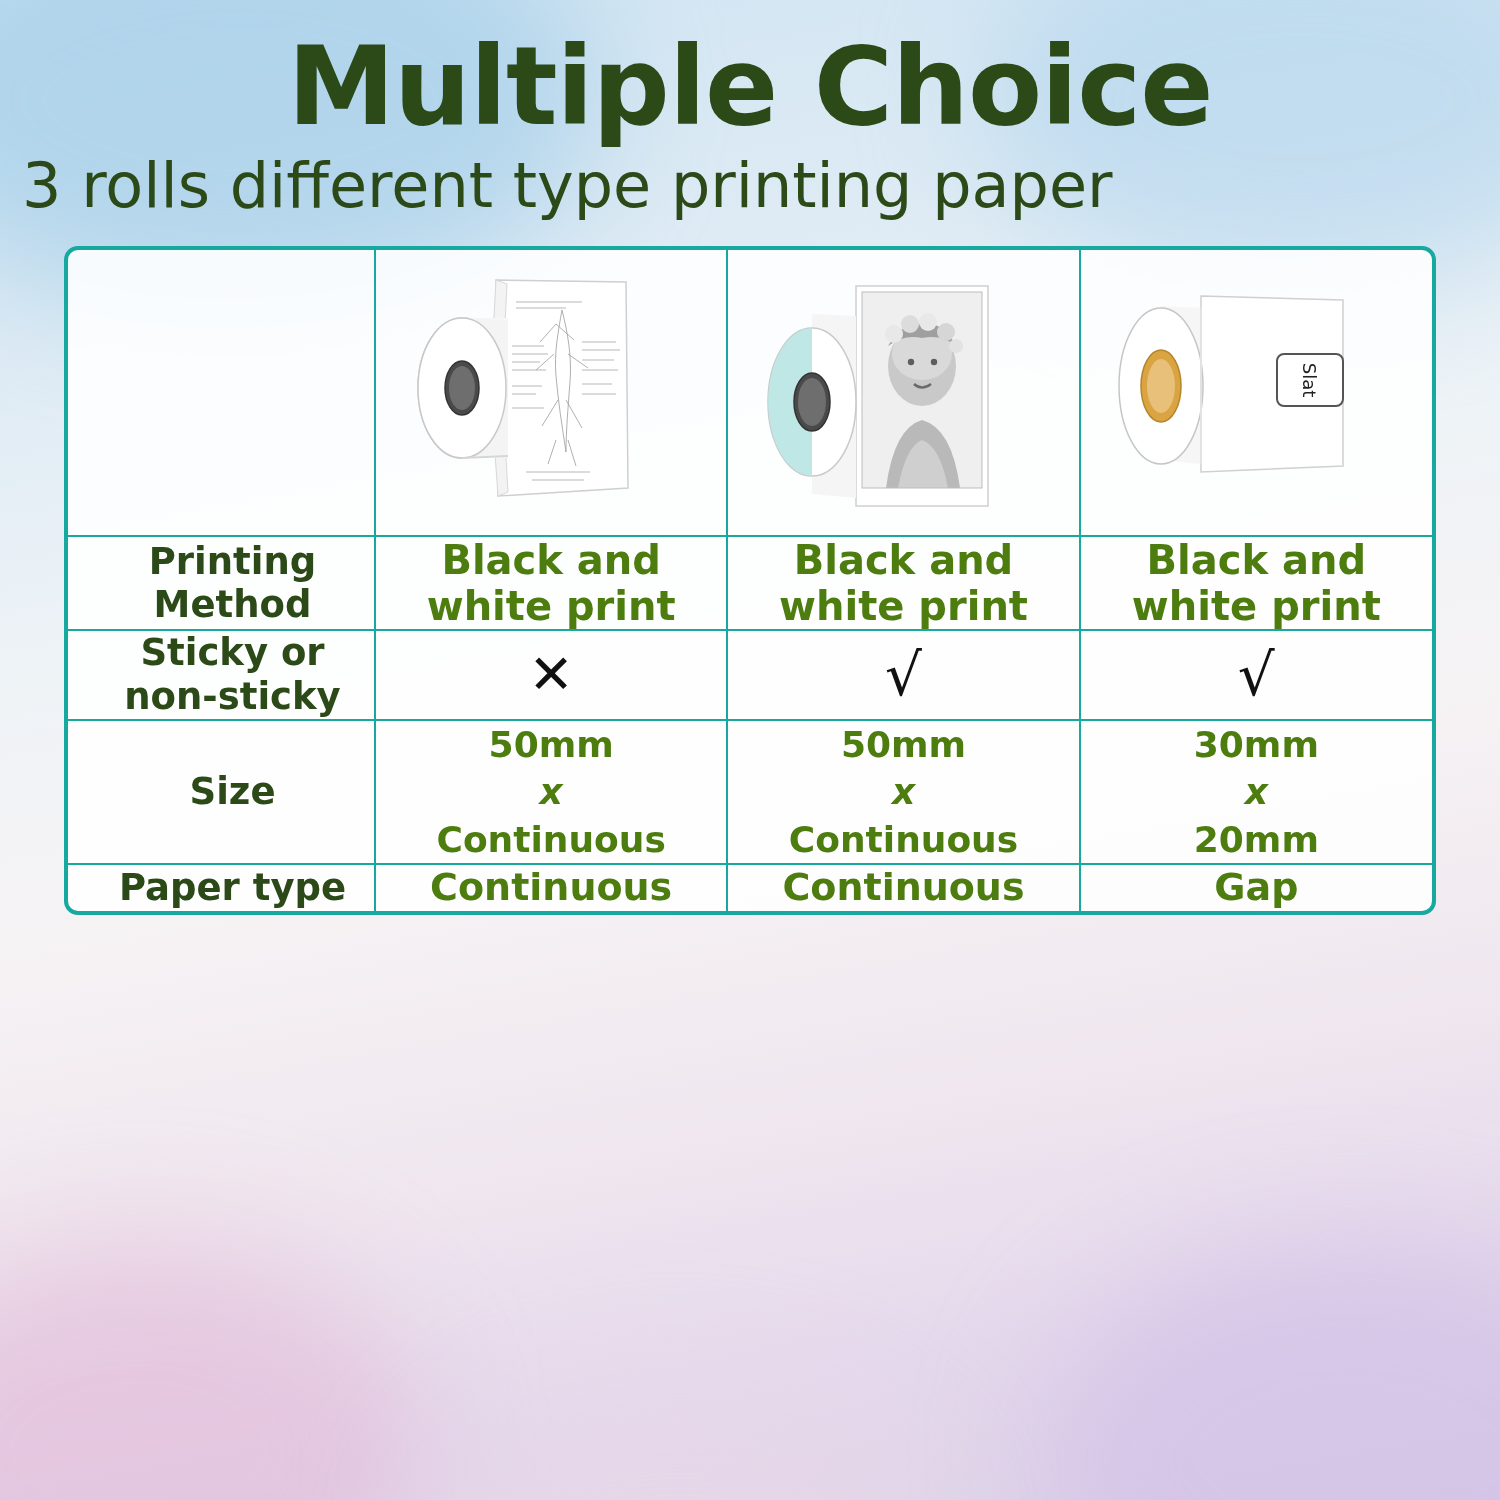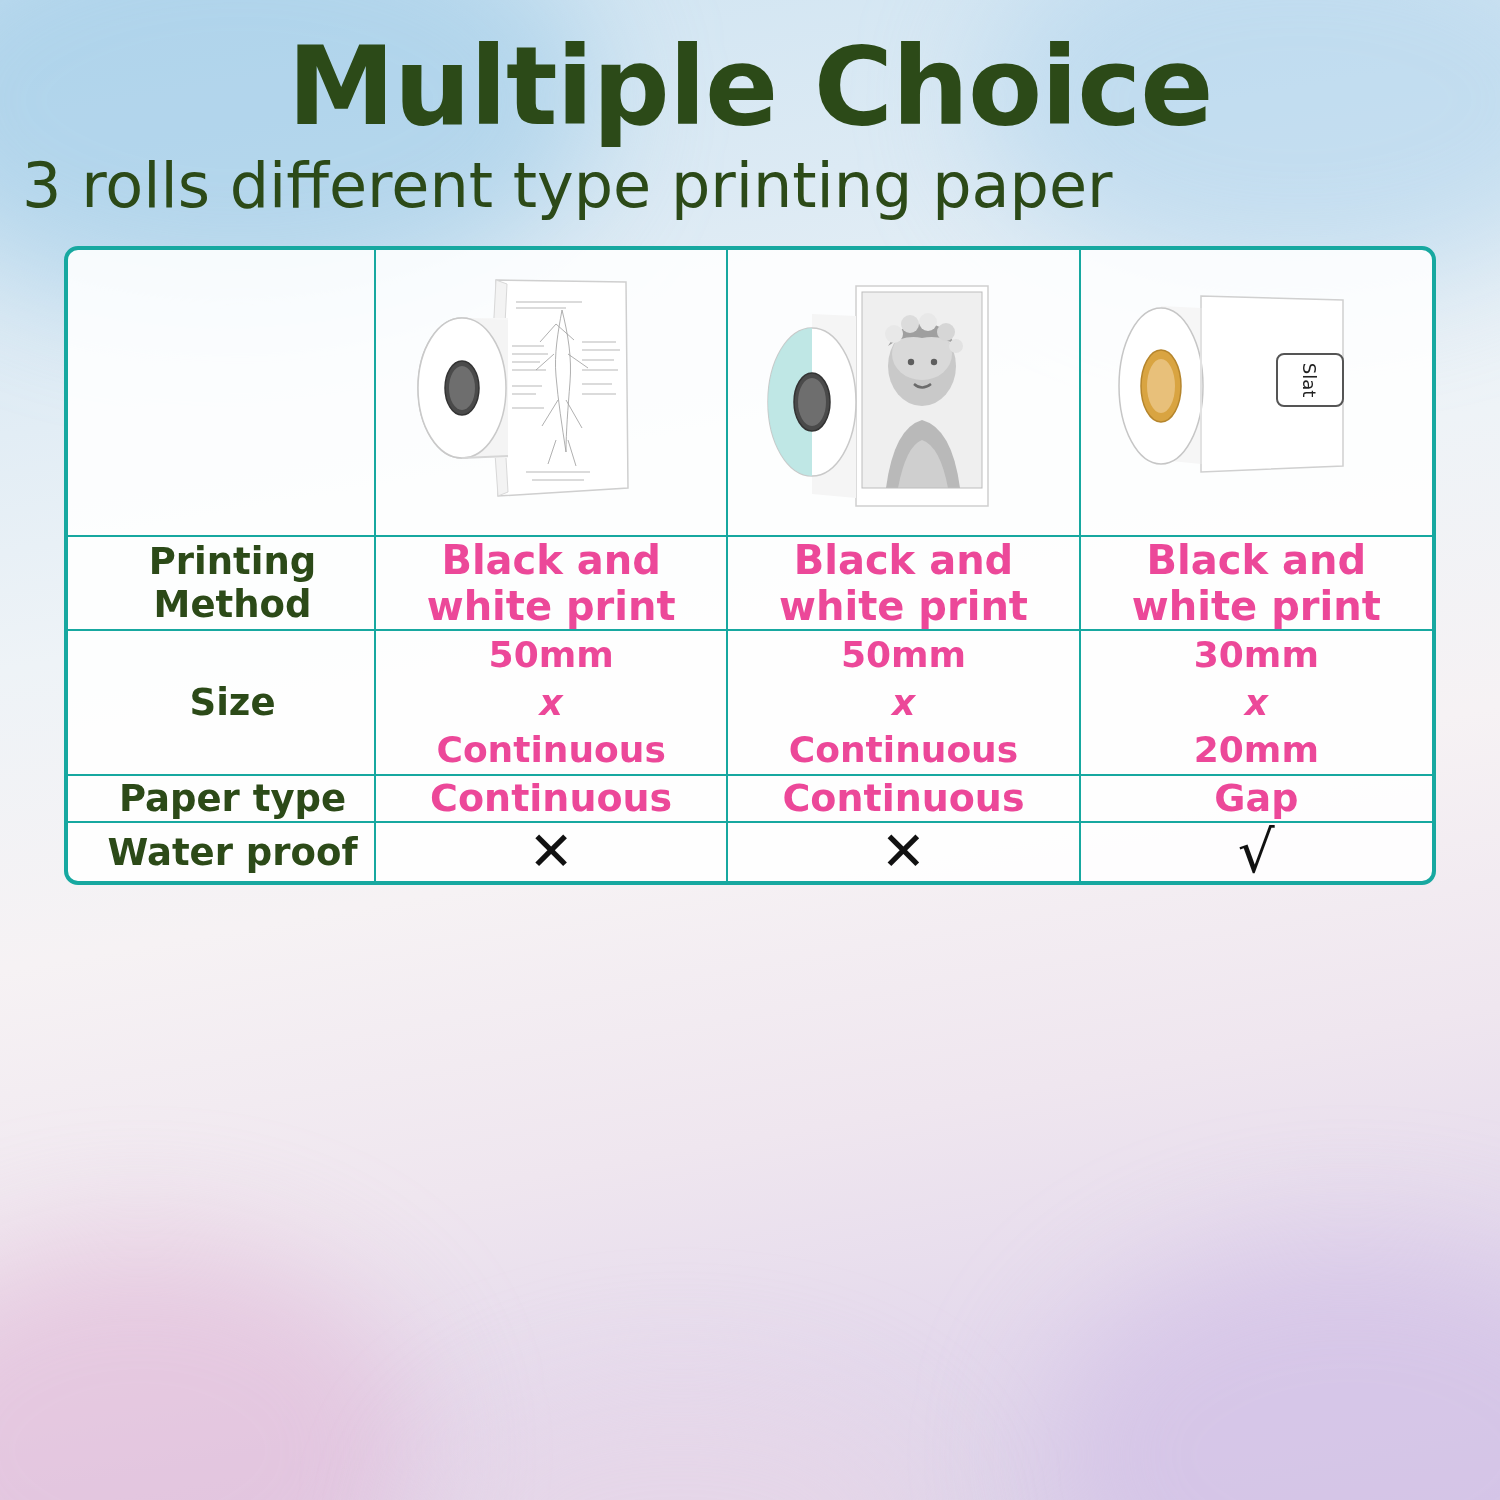--- a/index.html
+++ b/index.html
@@ -87,21 +87,21 @@
   .img-row td { height: 285px; }
 
   .rowlabel {
     color: #2c4a18;
     font-weight: bold;
     font-size: 37px;
     line-height: 1.18;
     padding: 10px 6px;
   }
   .cellval {
-    color: #ec4899;
+    color: #4d7c0f;
     font-weight: bold;
     font-size: 38px;
     line-height: 1.2;
     padding: 14px 8px;
   }
   .cellval.method { font-size: 40px; line-height: 1.15; }
   .cellval.size { font-size: 36px; line-height: 1.32; border-radius: 14px; }
   .cellval .x-ital { font-style: italic; font-weight: bold; }
 
   .mark {
@@ -238,20 +238,26 @@
         </td>
       </tr>
 
       <tr>
         <td class="col-label rowlabel">Printing Method</td>
         <td class="cellval method">Black and white print</td>
         <td class="cellval method">Black and white print</td>
         <td class="cellval method">Black and white print</td>
       </tr>
 
+      <tr>
+        <td class="col-label rowlabel">Sticky or non-sticky</td>
+        <td><span class="mark">✕</span></td>
+        <td><span class="mark check">√</span></td>
+        <td><span class="mark check">√</span></td>
+      </tr>
 
       <tr>
         <td class="col-label rowlabel">Size</td>
         <td class="cellval size">
           <div>50mm</div>
           <div class="x-ital">x</div>
           <div>Continuous</div>
         </td>
         <td class="cellval size">
           <div>50mm</div>
@@ -265,23 +271,17 @@
         </td>
       </tr>
 
       <tr>
         <td class="col-label rowlabel">Paper type</td>
         <td class="cellval">Continuous</td>
         <td class="cellval">Continuous</td>
         <td class="cellval">Gap</td>
       </tr>
 
-      <tr>
-        <td class="col-label rowlabel">Water proof</td>
-        <td><span class="mark">✕</span></td>
-        <td><span class="mark">✕</span></td>
-        <td><span class="mark check">√</span></td>
-      </tr>
 
     </tbody>
       </table>
   </div>
 </div>
 
 </body></html>

